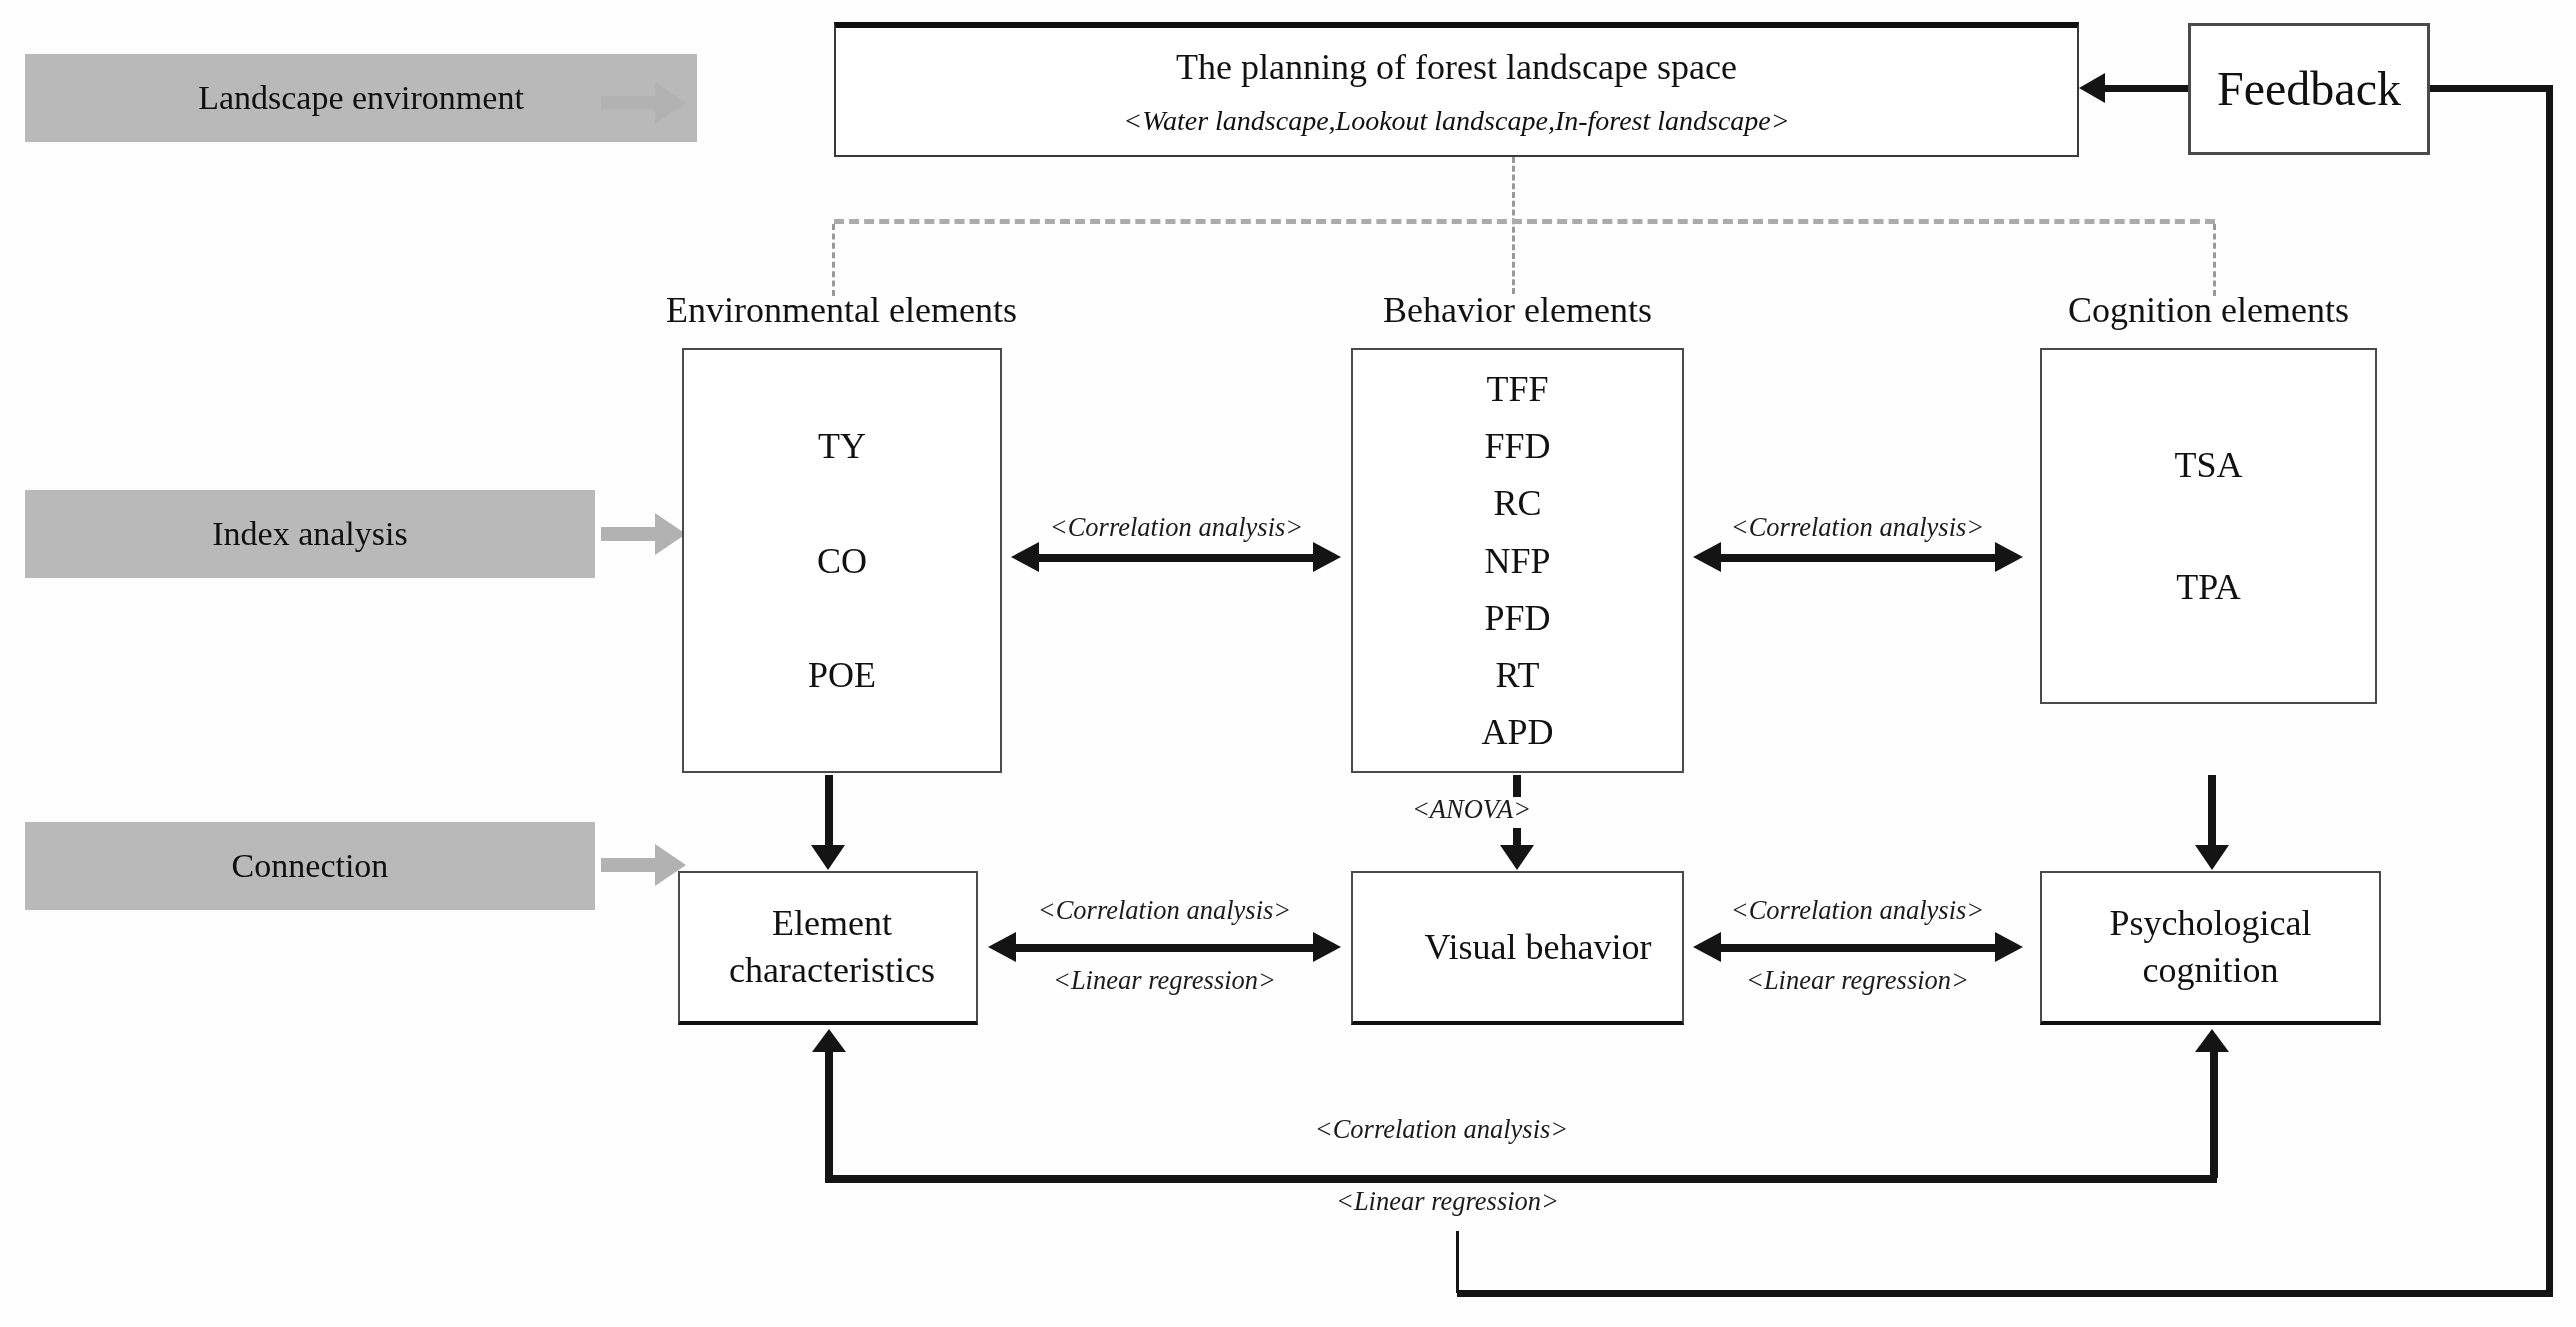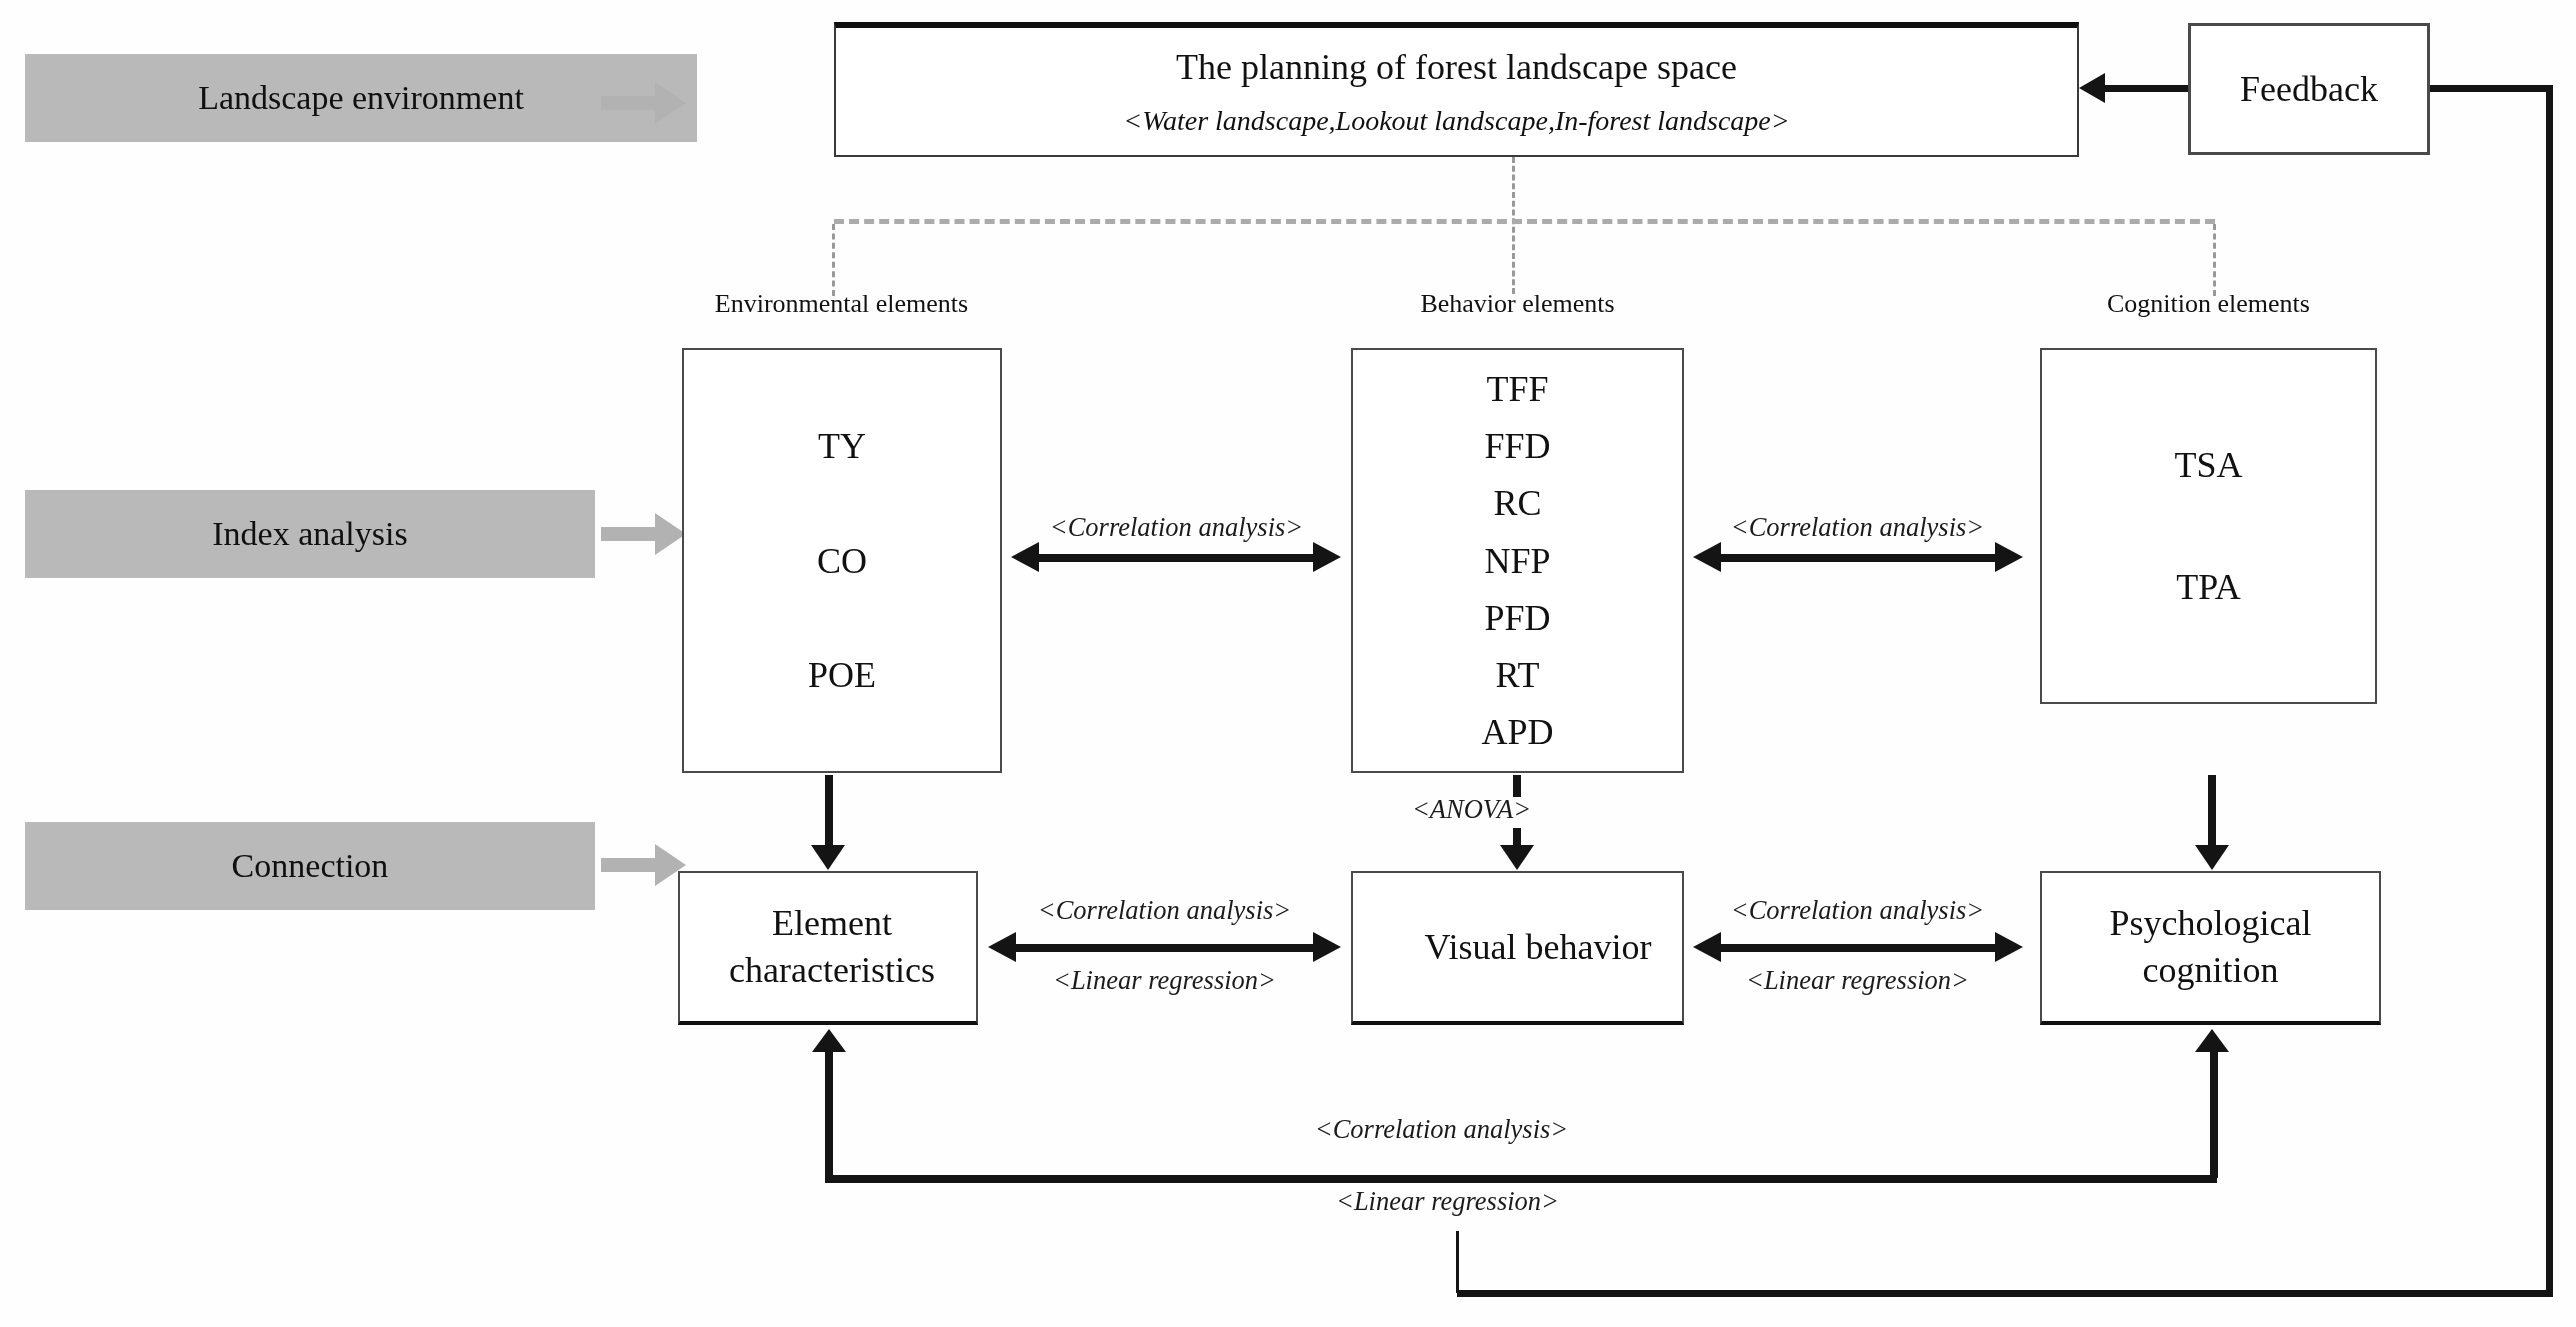--- a/index.html
+++ b/index.html
@@ -5,42 +5,42 @@
   html,body{margin:0;padding:0;background:#fefefe;}
   #canvas{position:relative;width:2576px;height:1327px;background:#fefefe;overflow:hidden;
           font-family:"Liberation Serif", serif;color:#111;}
   .abs{position:absolute;}
   .box{position:absolute;background:#fff;border:2.3px solid #4a4a4a;box-sizing:border-box;
        display:flex;align-items:center;justify-content:center;text-align:center;}
   .hline,.vline{position:absolute;background:#141414;}
   .tri{position:absolute;width:0;height:0;}
   .itemcol{display:flex;flex-direction:column;justify-content:space-evenly;height:100%;width:100%;
            font-size:36px;line-height:1;}
-  .coltitle{position:absolute;width:467px;font-size:26px;text-align:center;white-space:nowrap;}
+  .coltitle{position:absolute;width:467px;font-size:36px;text-align:center;white-space:nowrap;}
   .lbl{position:absolute;width:467px;font-size:26.5px;font-style:italic;text-align:center;
        white-space:nowrap;color:#1b1b1b;}
   .graybox{position:absolute;background:#b9b9b9;display:flex;align-items:center;justify-content:center;
            font-size:34px;color:#101010;}
   .dashv{position:absolute;border-left:3.1px dashed #999;width:0;}
   .dashh{position:absolute;border-top:5.4px dashed #ababab;height:0;}
   .resultbox{font-size:36px;line-height:1.3;}
   .titlebox{border:2.3px solid #3a3a3a;border-top:6.2px solid #101010;}
   .bottombox{border-bottom:4.7px solid #101010;}
 </style>
 </head>
 <body>
 
 <div id="canvas">
 
   <div class="box titlebox" style="left:834px;top:22px;width:1245px;height:135px;flex-direction:column;justify-content:space-evenly;">
     <div style="font-size:36px;">The planning of forest landscape space</div>
     <div style="font-size:28px;font-style:italic;">&lt;Water landscape,Lookout landscape,In-forest landscape&gt;</div>
   </div>
 
-  <div class="box" style="left:2188px;top:22.6px;width:242px;height:132px;font-size:36px;border-width:3.1px;">
+  <div class="box" style="left:2188px;top:22.6px;width:242px;height:132px;font-size:48px;border-width:3.1px;">
     <span>Feedback</span>
   </div>
 
   <div class="tri" style="left:2079px;top:73px;border-top:15.6px solid transparent;border-bottom:15.6px solid transparent;border-right:26.5px solid #141414;"></div>
   <div class="hline" style="left:2104px;top:85px;width:84px;height:7px;"></div>
 
   <div class="hline" style="left:2430px;top:85px;width:123px;height:7px;"></div>
   <div class="vline" style="left:2546px;top:85px;width:7px;height:1212px;"></div>
   <div class="hline" style="left:1457px;top:1290px;width:1095px;height:7px;"></div>
   <div class="vline" style="left:1456px;top:1231px;width:3.1px;height:62px;"></div>

